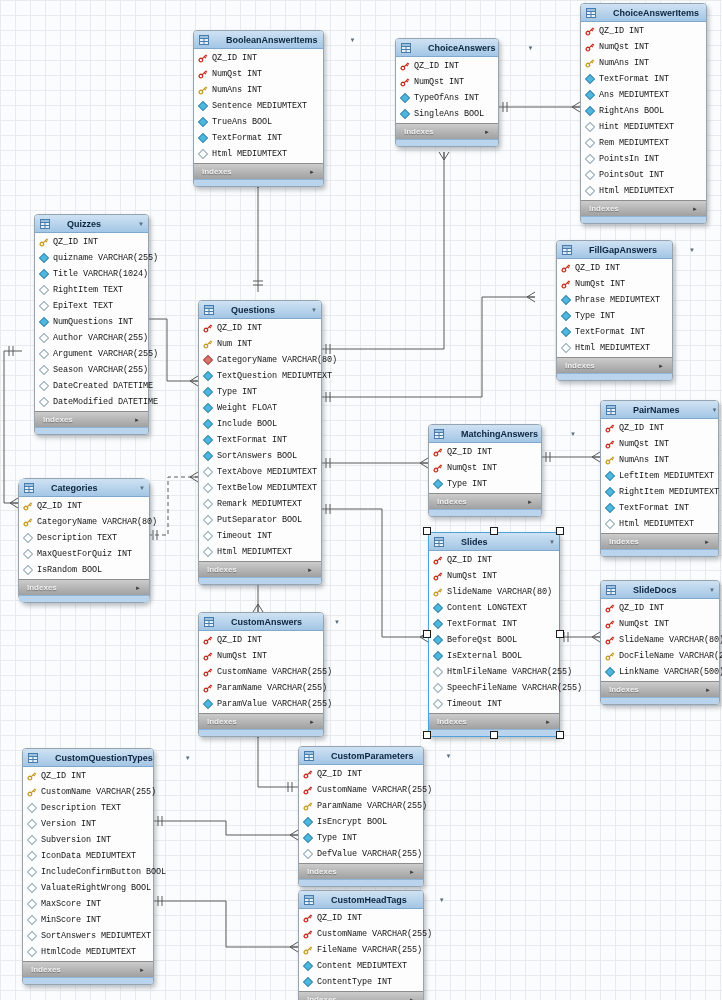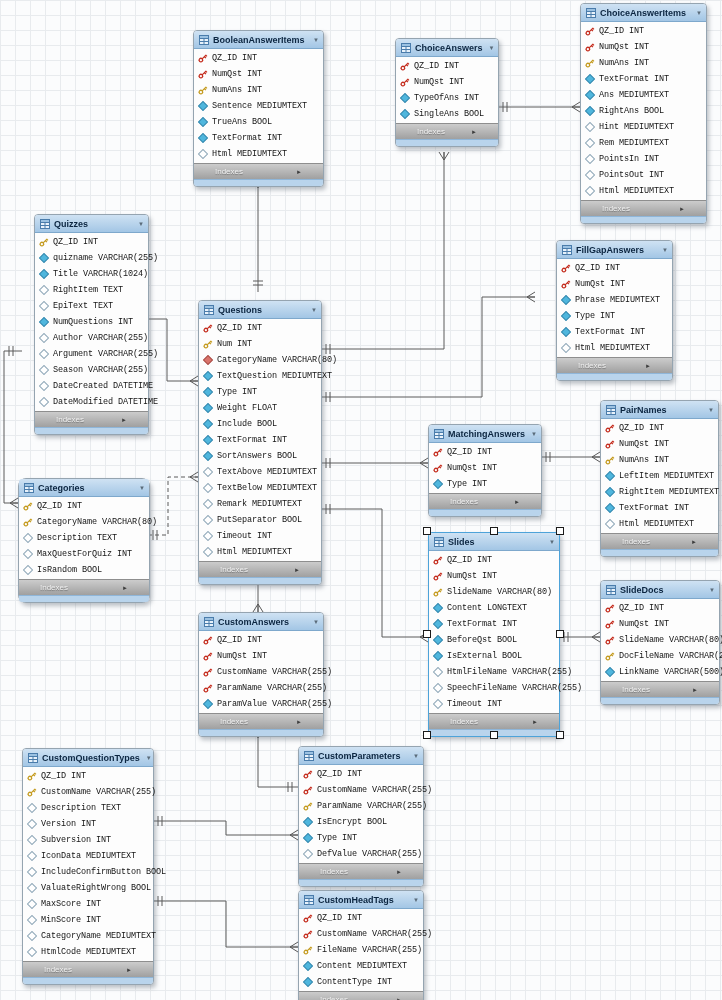--- a/index.html
+++ b/index.html
@@ -14,35 +14,35 @@
   }
   #canvas{position:absolute;inset:0;}
   #wires{position:absolute;left:0;top:0;pointer-events:none;}
   .tbl{
     position:absolute;background:#fdfdfd;border:1px solid #95a4b0;
     border-radius:4px;box-shadow:2px 3px 4px rgba(110,120,130,.45);
     font-size:8.5px;color:#141414;z-index:2;
   }
   .tbl.selected{border-color:#4da3d9;}
   .hdr{
-    height:17px;display:flex;align-items:center;gap:3px;padding:0 4px;
+    height:17px;display:flex;align-items:center;gap:16px;padding:0 4px;
     background:linear-gradient(#cfe2f3,#a3c6e5);
     border-bottom:1px solid #7ea8cc;border-radius:3px 3px 0 0;
     font-weight:bold;font-size:9px;color:#0b2540;white-space:nowrap;
   }
   .hdr .sp{flex:1;}
   .hdr .caret{font-size:6px;color:#5a6b7a;}
   .body{padding:1px 0;font-family:Liberation Mono, monospace;}
   .row{height:16px;display:flex;align-items:center;gap:3px;padding:0 0 0 3px;white-space:nowrap;}
   .fic{width:12px;display:flex;justify-content:center;flex:0 0 12px;}
   .flb{letter-spacing:-.1px;}
   .idx{
     height:15px;display:flex;align-items:center;justify-content:space-between;
-    padding:0 21px;background:linear-gradient(#cccccc,#a0a0a0);
-    border-top:1px solid #8e8e8e;color:#f4f4f4;font-weight:normal;font-size:8px;
+    padding:0 8px;background:linear-gradient(#cccccc,#a0a0a0);
+    border-top:1px solid #8e8e8e;color:#f4f4f4;font-weight:bold;font-size:8px;
     text-shadow:0 1px 1px #6f6f6f;
   }
   .idx .arr{color:#3c3c3c;font-size:6px;text-shadow:none;}
   .foot{height:6px;background:#b9d4ec;border-top:1px solid #8fb6d9;border-radius:0 0 3px 3px;}
   .handle{
     position:absolute;width:6px;height:6px;background:#fff;
     border:1px solid #1a1a1a;z-index:6;
   }
 </style>
 </head>
@@ -1290,21 +1290,21 @@
             </svg>
           </span>
           <span class="flb">MinScore INT</span>
         </div>
         <div class="row">
           <span class="fic">
             <svg width="10" height="10" viewBox="0 0 10 10">
               <rect x="1.8" y="1.8" width="6.4" height="6.4" transform="rotate(45 5 5)" fill="#ffffff" stroke="#8fa8b8"></rect>
             </svg>
           </span>
-          <span class="flb">CategoryName MEDIUMTEXT</span>
+          <span class="flb">SortAnswers MEDIUMTEXT</span>
         </div>
         <div class="row">
           <span class="fic">
             <svg width="10" height="10" viewBox="0 0 10 10">
               <rect x="1.8" y="1.8" width="6.4" height="6.4" transform="rotate(45 5 5)" fill="#ffffff" stroke="#8fa8b8"></rect>
             </svg>
           </span>
           <span class="flb">HtmlCode MEDIUMTEXT</span>
         </div>
       </div>

